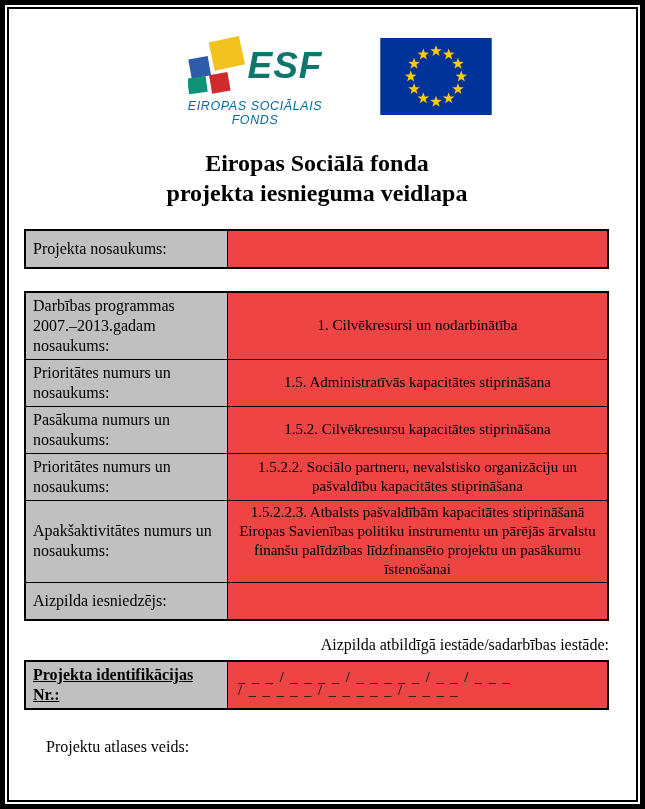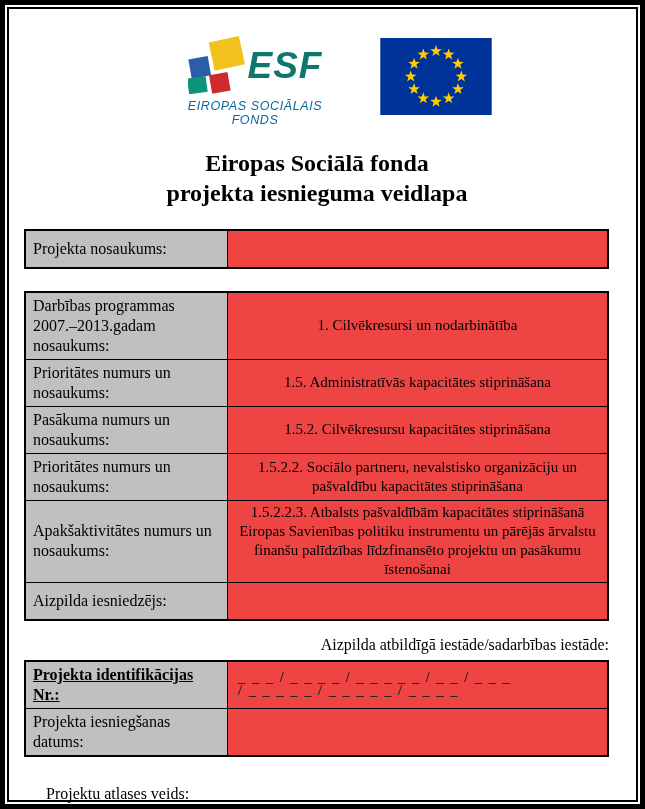--- a/index.html
+++ b/index.html
@@ -215,24 +215,20 @@
       <tbody>
           <tr class="h40">
         <td class="lbl">
           <span class="underline">Projekta identifikācijas Nr.:</span>
         </td>
         <td class="val id-val">
           <div class="id-line">_ _ _ / _ _ _ _ / _ _ _ _ _ / _ _ / _ _ _</div>
           <div class="id-line">/ _ _ _ _ _ / _ _ _ _ _ / _ _ _ _</div>
         </td>
       </tr>
-      <tr class="h31">
-        <td class="lbl">Projekta iesniegšanas datums:</td>
-        <td class="val"></td>
-      </tr>
     </tbody>
       </table>
 
     <div class="atlases">
       <div class="atlases-heading">Projektu atlases veids:</div>
 
     </div>
 
   </div>
 </div>

